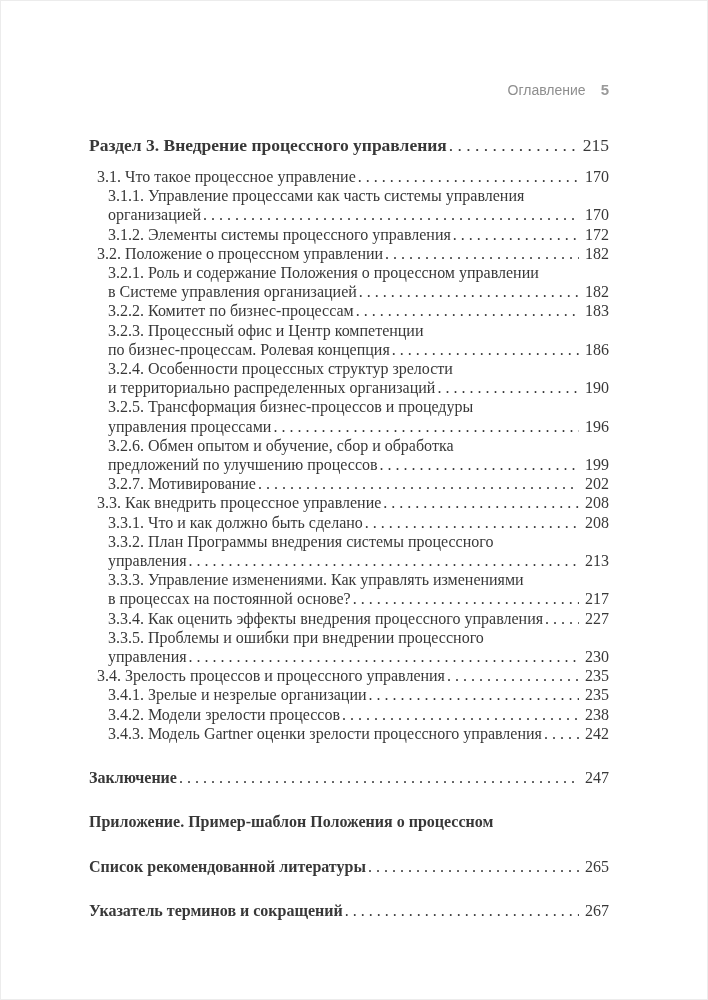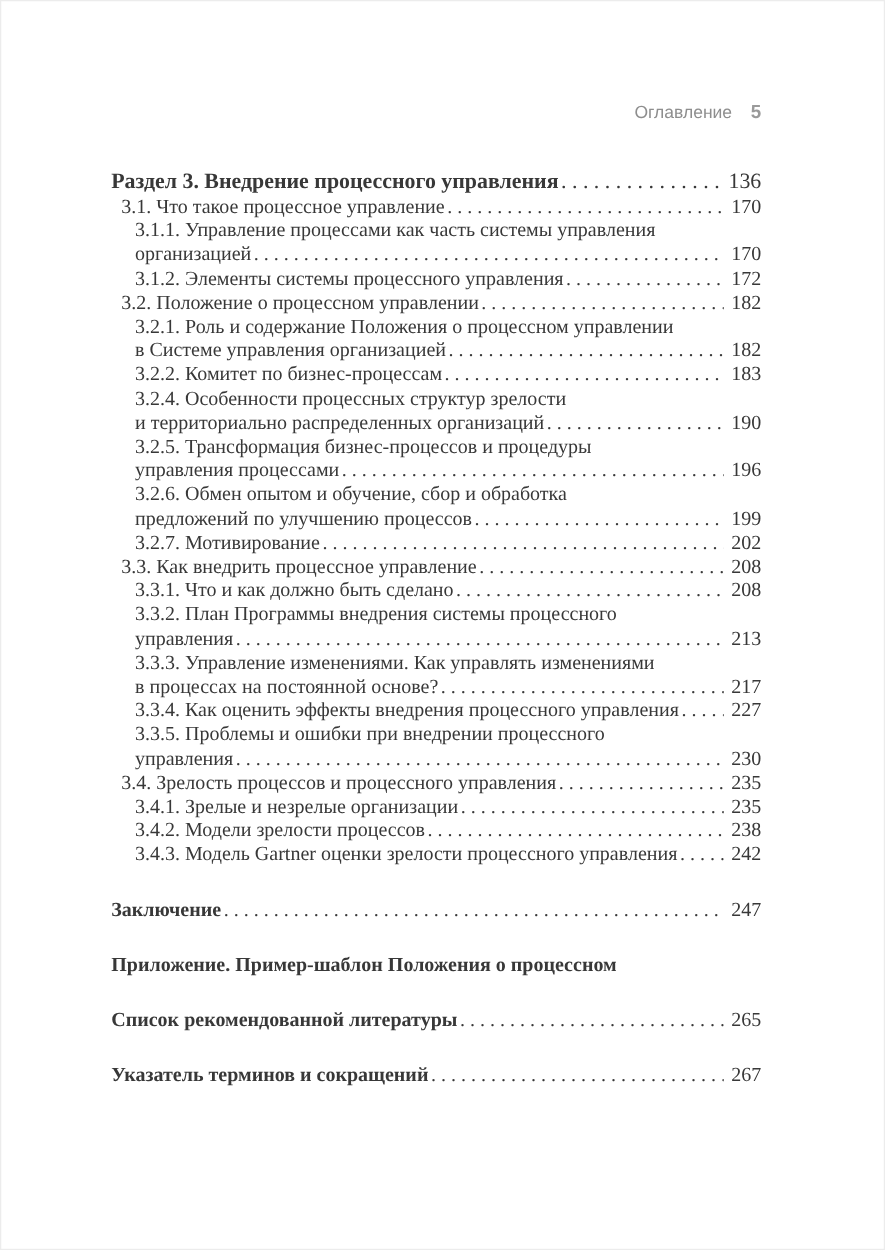--- a/index.html
+++ b/index.html
@@ -38,21 +38,21 @@
     display: flex;
     align-items: baseline;
     font-size: 16px;
     line-height: 19.2px;
     white-space: nowrap;
   }
   .level-1 .line { padding-left: 8px; justify-content: space-between; }
   .level-2 .line { padding-left: 19px; }
   .level-0 .line.cont { padding-left: 43px; }
   .entry.bold .t { font-weight: bold; }
-  .entry.section .line { font-size: 17.5px; line-height: 21px; margin-bottom: 1px; }
+  .entry.section .line { font-size: 17.5px; line-height: 21px; margin-bottom: 11px; }
   .t { flex: 0 0 auto; }
   .leader {
     flex: 1 1 auto;
     min-width: 10px;
     overflow: hidden;
     white-space: nowrap;
     text-align: right;
     margin: 0 5px 0 2px;
   }
   .leader::after {
@@ -66,21 +66,21 @@
 <div class="page">
   <div class="header">
     <span class="title">Оглавление</span>
     <span class="num">5</span>
   </div>
   <div class="toc">
       <div class="entry level-0 bold section">
         <div class="line">
           <span class="t">Раздел 3. Внедрение процессного управления</span>
           <span class="leader"></span>
-          <span class="pg">136</span>
+          <span class="pg">215</span>
         </div>
       </div>
       <div class="entry level-1">
         <div class="line">
           <span class="t">3.1. Что такое процессное управление</span>
           <span class="leader"></span>
           <span class="pg">170</span>
         </div>
       </div>
       <div class="entry level-2">
@@ -115,20 +115,30 @@
           <span class="t">в Системе управления организацией</span>
           <span class="leader"></span>
           <span class="pg">182</span>
         </div>
       </div>
       <div class="entry level-2">
         <div class="line">
           <span class="t">3.2.2. Комитет по бизнес-процессам</span>
           <span class="leader"></span>
           <span class="pg">183</span>
+        </div>
+      </div>
+      <div class="entry level-2">
+        <div class="line">
+          <span class="t">3.2.3. Процессный офис и Центр компетенции</span>
+        </div>
+        <div class="line cont">
+          <span class="t">по бизнес-процессам. Ролевая концепция</span>
+          <span class="leader"></span>
+          <span class="pg">186</span>
         </div>
       </div>
       <div class="entry level-2">
         <div class="line">
           <span class="t">3.2.4. Особенности процессных структур зрелости</span>
         </div>
         <div class="line cont">
           <span class="t">и территориально распределенных организаций</span>
           <span class="leader"></span>
           <span class="pg">190</span>

